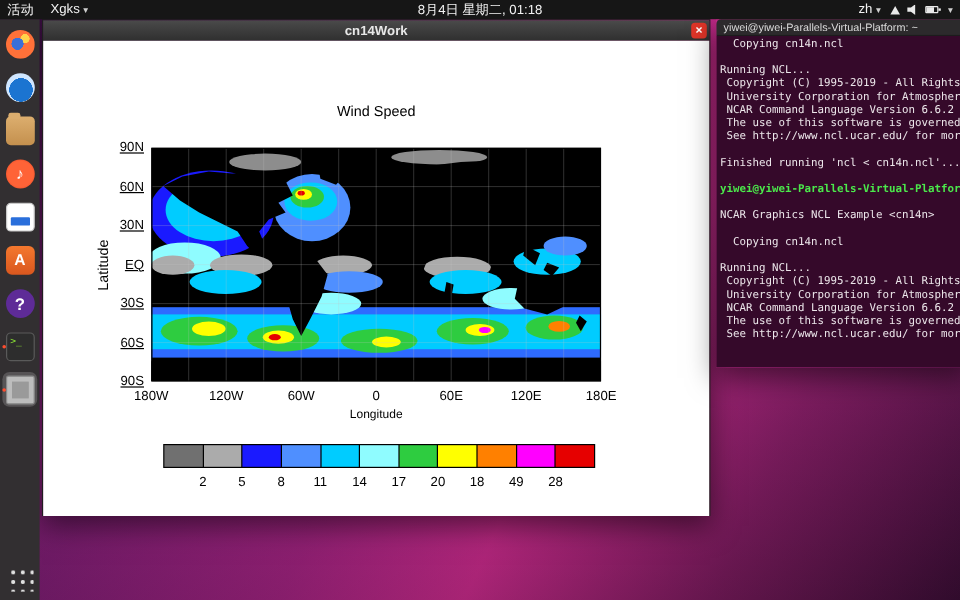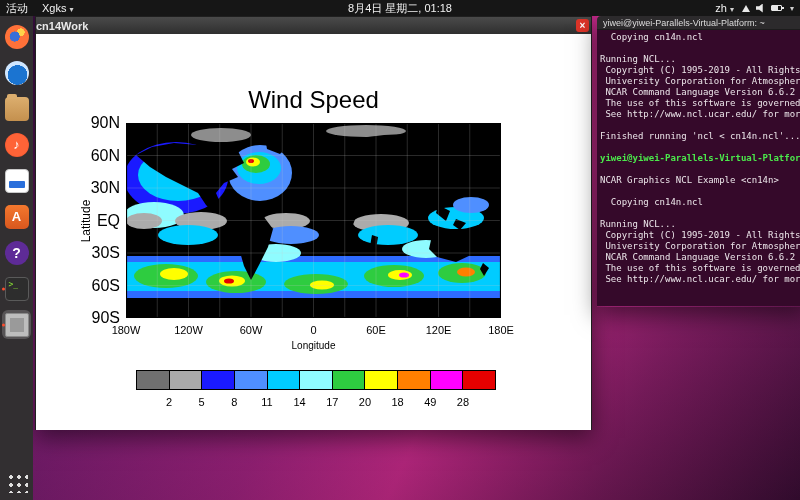--- a/index.html
+++ b/index.html
@@ -68,33 +68,33 @@
   .ic.xgks::after{ content:""; position:absolute; inset:4px; background:#9a9a9a; }
   .ic.apps{ width:22px; height:22px; border-radius:0; background-image:radial-gradient(circle,#e0e0e0 1.6px,transparent 1.8px); background-size:8px 8px; background-position:1px 2px; }
 
   
   .plot-window{
     position:absolute; left:35px; top:16px; width:557px; height:414px; z-index:20;
     box-shadow:0 8px 22px rgba(0,0,0,0.5); border:1px solid #1f1f1f;
   }
   .plot-titlebar{
     height:17px; background:linear-gradient(#4a4a4a,#2f2f2f); color:#e8e8e8;
-    font-size:11px; font-weight:bold; display:flex; align-items:center; position:relative;
+    font-size:11px; font-weight:bold; display:flex; align-items:center; justify-content:center; position:relative;
   }
   .close-btn{ position:absolute; right:2px; top:2px; width:13px; height:13px; background:#de3428; border-radius:3px;
     display:flex; align-items:center; justify-content:center; }
   .close-btn .x{ color:#fff; font-size:10px; line-height:10px; font-weight:bold; }
   .plot-canvas{ position:relative; width:100%; height:396px; background:#ffffff; }
 
-  .chart-title{ position:absolute; top:52px; left:0; width:100%; text-align:center; font-size:24px; color:#000; }
+  .chart-title{ position:absolute; top:52px; left:0; width:100%; text-align:center; font-size:12px; color:#000; }
   .map-wrap{ position:absolute; left:90px; top:89px; width:375px; height:195px; }
   .map-wrap svg{ display:block; width:375px; height:195px; }
 
   .yticks{ position:absolute; left:40px; top:82px; width:44px; height:209px; display:flex; flex-direction:column; justify-content:space-between; }
-  .yticks span{ height:14px; line-height:14px; text-align:right; font-size:16px; color:#000; }
+  .yticks span{ height:14px; line-height:14px; text-align:right; font-size:11px; color:#000;text-decoration:underline; }
   .ylab{ position:absolute; left:10px; top:180px; width:80px; height:14px; text-align:center; font-size:12px; color:#000; transform:rotate(-90deg); }
 
   .xticks{ position:absolute; left:70px; top:290px; width:415px; display:flex; justify-content:space-between; }
   .xticks span{ width:40px; text-align:center; font-size:11px; color:#000; }
   .xlab{ position:absolute; left:90px; top:306px; width:375px; text-align:center; font-size:10px; color:#000; }
 
   .cbar{ position:absolute; left:100px; top:336px; width:360px; height:20px; background:#000; padding:1px; display:flex; gap:1px; }
   .cbar span{ flex:1; }
   .cbar-labels{ position:absolute; left:120px; top:362px; width:320px; display:flex; justify-content:space-between; }
   .cbar-labels span{ width:26px; text-align:center; font-size:11px; color:#000; }

